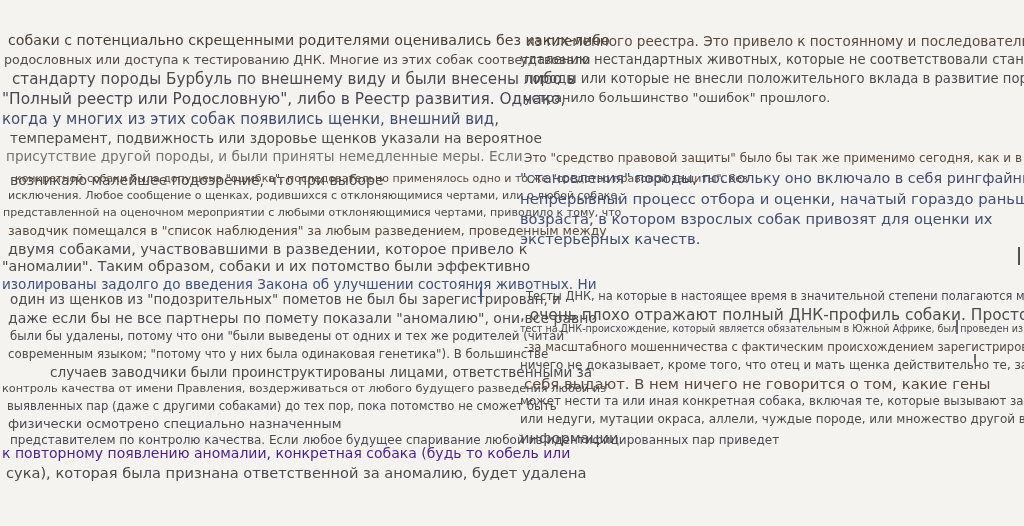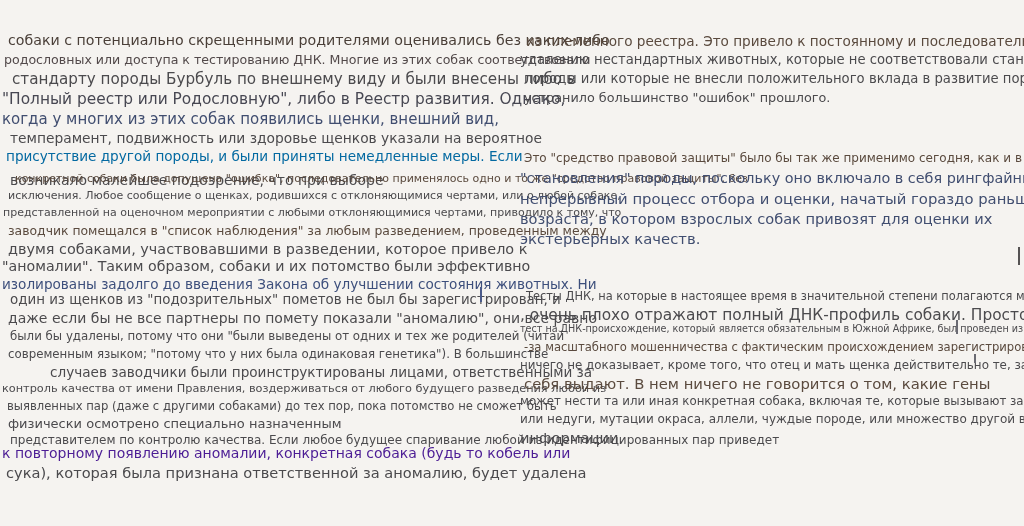--- a/index.html
+++ b/index.html
@@ -46,21 +46,21 @@
 
 <div id="page" style="background: rgb(245, 243, 240);">
 
   <div class="col" id="col-left">
       <div class="line" style="left: 8px; top: 32px; font-size: 14.2px; color: rgb(74, 63, 56);">собаки с потенциально скрещенными родителями оценивались без каких-либо</div>
       <div class="line" style="left: 4px; top: 52px; font-size: 12.6px; color: rgb(82, 73, 74);">родословных или доступа к тестированию ДНК. Многие из этих собак соответствовали</div>
       <div class="line" style="left: 12px; top: 70px; font-size: 15.2px; color: rgb(75, 74, 77);">стандарту породы Бурбуль по внешнему виду и были внесены либо в</div>
       <div class="line" style="left: 2px; top: 90px; font-size: 15.4px; color: rgb(71, 71, 82);">"Полный реестр или Родословную", либо в Реестр развития. Однако,</div>
       <div class="line" style="left: 2px; top: 110px; font-size: 15px; color: rgb(65, 78, 112);">когда у многих из этих собак появились щенки, внешний вид,</div>
       <div class="line" style="left: 10px; top: 130px; font-size: 13.8px; color: rgb(75, 74, 77);">темперамент, подвижность или здоровье щенков указали на вероятное</div>
-      <div class="line" style="left: 6px; top: 148px; font-size: 13.6px; color: #0369a1;">присутствие другой породы, и были приняты немедленные меры. Если</div>
+      <div class="line" style="left: 6px; top: 148px; font-size: 13.6px; color: #737373;">присутствие другой породы, и были приняты немедленные меры. Если</div>
       <div class="line" style="left: 10px; top: 172px; font-size: 14px; color: rgb(75, 74, 77);">возникало малейшее подозрение, что при выборе</div>
       <div class="line" style="left: 15px; top: 172px; font-size: 11px; color: rgb(90, 74, 62);">конкретной собаки была допущена "ошибка", последовательно применялось одно и то же "средство правовой защиты", без</div>
       <div class="line" style="left: 8px; top: 189px; font-size: 11px; color: rgb(75, 74, 77);">исключения. Любое сообщение о щенках, родившихся с отклоняющимися чертами, или о любой собаке,</div>
       <div class="line" style="left: 3px; top: 206px; font-size: 11px; color: rgb(75, 74, 77);">представленной на оценочном мероприятии с любыми отклоняющимися чертами, приводило к тому, что</div>
       <div class="line" style="left: 8px; top: 223px; font-size: 12.4px; color: rgb(90, 74, 62);">заводчик помещался в "список наблюдения" за любым разведением, проведенным между</div>
       <div class="line" style="left: 8px; top: 241px; font-size: 14.4px; color: rgb(75, 74, 77);">двумя собаками, участвовавшими в разведении, которое привело к</div>
       <div class="line" style="left: 2px; top: 258px; font-size: 14.2px; color: rgb(75, 74, 77);">"аномалии". Таким образом, собаки и их потомство были эффективно</div>
       <div class="line" style="left: 2px; top: 276px; font-size: 13.6px; color: rgb(61, 79, 124);">изолированы задолго до введения Закона об улучшении состояния животных. Ни</div>
       <div class="line" style="left: 10px; top: 292px; font-size: 13.4px; color: rgb(75, 74, 77);">один из щенков из "подозрительных" пометов не был бы зарегистрирован, и</div>
       <div class="line" style="left: 8px; top: 310px; font-size: 14px; color: rgb(75, 74, 77);">даже если бы не все партнеры по помету показали "аномалию", они все равно</div>

